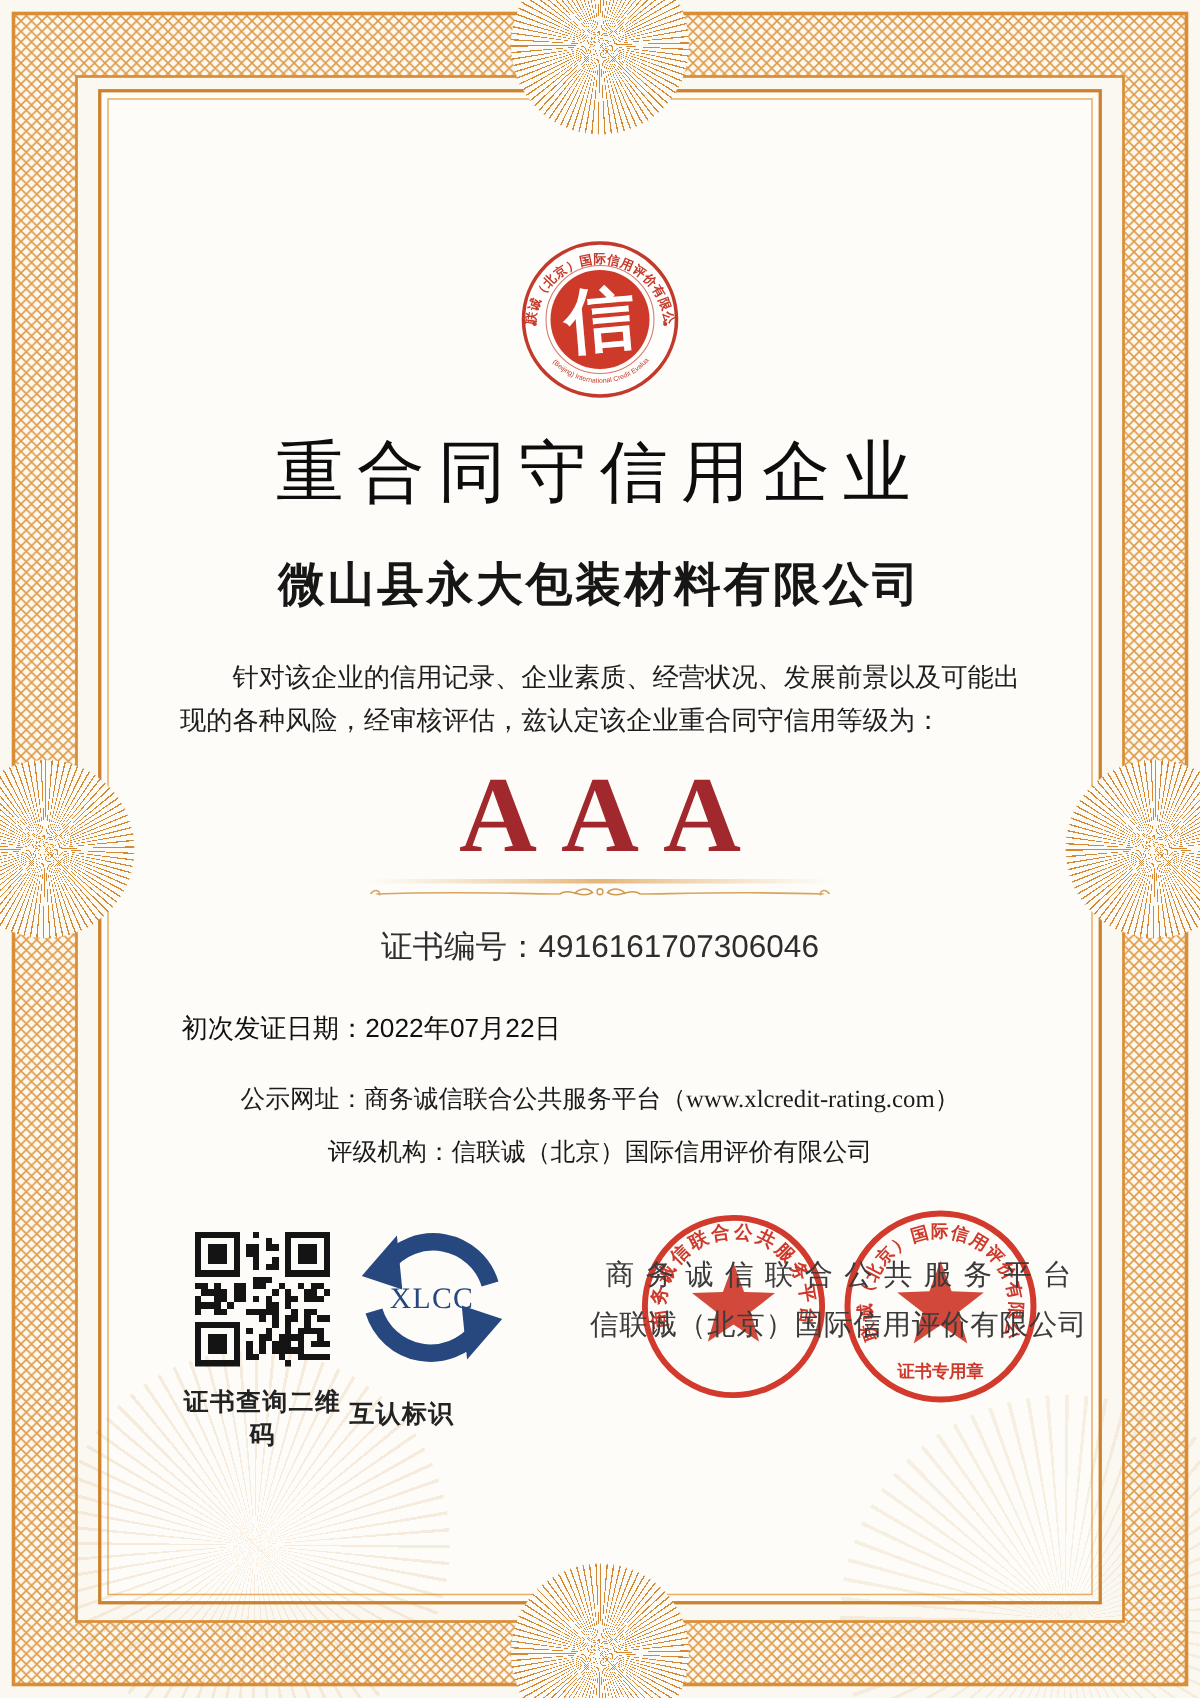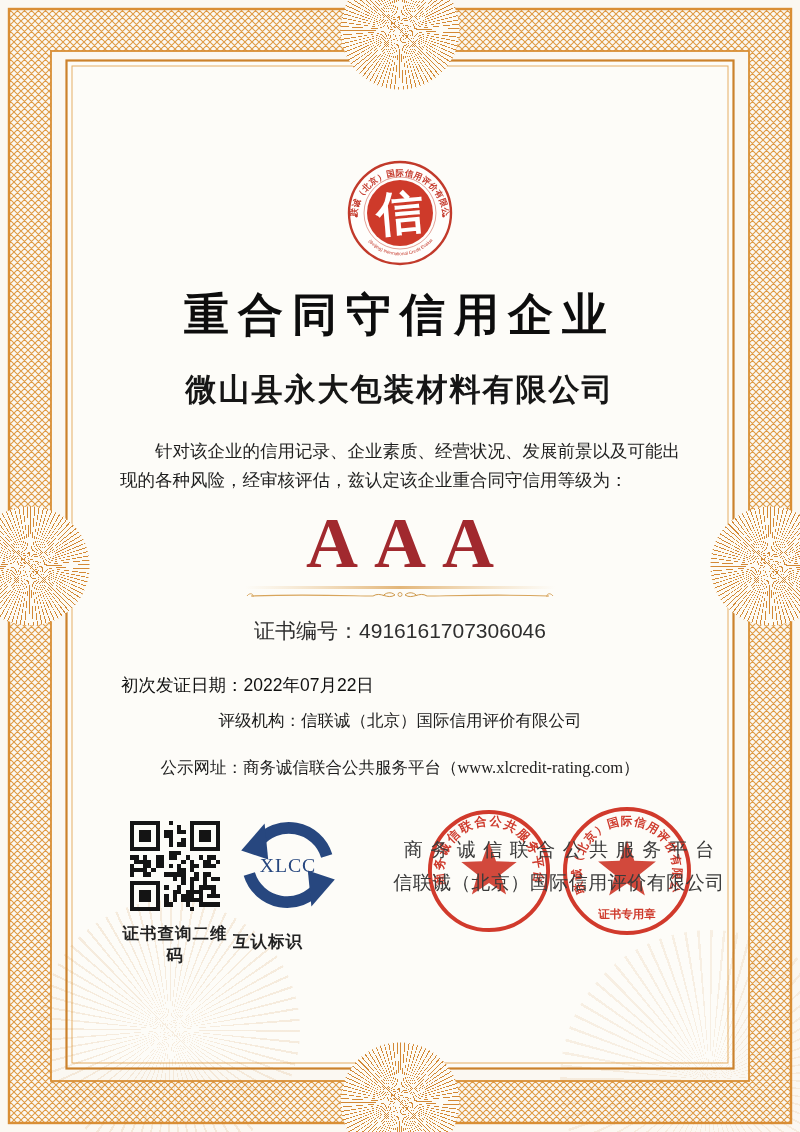--- a/index.html
+++ b/index.html
@@ -19,21 +19,21 @@
   .fan.f-left{left:-55px;top:481px;}
   .fan.f-right{left:685px;top:481px;}
   .wm{position:absolute;border-radius:50%;z-index:2;opacity:.15;
     background:repeating-conic-gradient(rgba(200,130,50,.9) 0deg 1deg,rgba(0,0,0,0) 1deg 5deg);}
   .wm1{width:260px;height:260px;left:40px;top:900px;}
   .wm2{width:300px;height:300px;left:560px;top:930px;opacity:.12;}
 
   .content{position:absolute;left:71px;top:63px;width:658px;height:1006px;z-index:3;text-align:center;color:#111;}
 
   .logo-wrap{margin-top:94px;height:112px;}
-  .title{margin:16px 0 0;font-family:"Liberation Serif","DejaVu Serif",serif;font-weight:700;
+  .title{margin:16px 0 0;font-family:"Liberation Serif","DejaVu Serif",serif;font-weight:400;
     font-size:45px;letter-spacing:9px;color:#0d0d0d;}
   .company{margin:24px 0 0;font-weight:700;font-size:31px;letter-spacing:2px;color:#161616;}
   .code{margin-top:38px;font-size:15px;color:#4a4a4a;letter-spacing:.5px;}
   .desc{width:560px;margin:26px auto 0;text-align:justify;text-indent:2em;
     font-family:"Liberation Serif","DejaVu Serif",serif;font-size:17.5px;line-height:29px;color:#1e1e1e;}
   .rating{margin-top:8px;font-family:"Liberation Serif","DejaVu Serif",serif;font-weight:700;
     font-size:72px;line-height:80px;letter-spacing:16px;text-indent:16px;color:#A1292E;}
   .flourish{display:block;margin:0 auto;}
   .certno{margin-top:14px;font-size:21px;color:#2e2e2e;}
   .dates{margin-top:28px;display:flex;justify-content:space-between;padding:0 50px;font-size:17.5px;color:#101010;}
@@ -126,23 +126,23 @@
       <circle cx="155" cy="11.5" r="2" fill="none" stroke="#CF9A4E" stroke-width=".9"></circle>
       <path d="M2 13 c3 -4 7 -2 6 1 M308 13 c-3 -4 -7 -2 -6 1" stroke="#D8A55C" stroke-width="1" fill="none"></path>
     </svg>
 
     <div class="certno"><span>证书编号：</span><span>4916161707306046</span></div>
 
     <div class="dates">
       <div><span class="lbl">初次发证日期：</span><span>2022年07月22日</span></div>
     </div>
 
+    <div class="line website"><span class="lbl">公示网址：</span><span>商务诚信联合公共服务平台（www.xlcredit-rating.com）</span></div>
+
     <div class="line agency"><span class="lbl">评级机构：</span><span>信联诚（北京）国际信用评价有限公司</span></div>
-
-    <div class="line website"><span class="lbl">公示网址：</span><span>商务诚信联合公共服务平台（www.xlcredit-rating.com）</span></div>
 
     <div class="bottom">
 
       <div class="qr-block">
         <svg class="qr" viewBox="0 0 21 21">
             <path d="M9 0h1v1h-1zM11 1h1v1h-1zM8 2h1v1h-1zM9 2h1v1h-1zM11 2h1v1h-1zM12 2h1v1h-1zM8 3h1v1h-1zM9 3h1v1h-1zM9 4h1v1h-1zM12 4h1v1h-1zM9 5h1v1h-1zM11 5h1v1h-1zM12 5h1v1h-1zM9 7h1v1h-1zM10 7h1v1h-1zM11 7h1v1h-1zM0 8h1v1h-1zM1 8h1v1h-1zM3 8h1v1h-1zM6 8h1v1h-1zM7 8h1v1h-1zM9 8h1v1h-1zM10 8h1v1h-1zM13 8h1v1h-1zM16 8h1v1h-1zM18 8h1v1h-1zM19 8h1v1h-1zM1 9h1v1h-1zM2 9h1v1h-1zM3 9h1v1h-1zM4 9h1v1h-1zM6 9h1v1h-1zM7 9h1v1h-1zM12 9h1v1h-1zM14 9h1v1h-1zM17 9h1v1h-1zM18 9h1v1h-1zM20 9h1v1h-1zM0 10h1v1h-1zM3 10h1v1h-1zM4 10h1v1h-1zM6 10h1v1h-1zM7 10h1v1h-1zM9 10h1v1h-1zM11 10h1v1h-1zM14 10h1v1h-1zM15 10h1v1h-1zM17 10h1v1h-1zM18 10h1v1h-1zM19 10h1v1h-1zM0 11h1v1h-1zM1 11h1v1h-1zM2 11h1v1h-1zM3 11h1v1h-1zM5 11h1v1h-1zM11 11h1v1h-1zM12 11h1v1h-1zM14 11h1v1h-1zM0 12h1v1h-1zM3 12h1v1h-1zM4 12h1v1h-1zM8 12h1v1h-1zM9 12h1v1h-1zM10 12h1v1h-1zM11 12h1v1h-1zM12 12h1v1h-1zM15 12h1v1h-1zM17 12h1v1h-1zM18 12h1v1h-1zM10 13h1v1h-1zM12 13h1v1h-1zM14 13h1v1h-1zM15 13h1v1h-1zM17 13h1v1h-1zM19 13h1v1h-1zM20 13h1v1h-1zM12 14h1v1h-1zM14 14h1v1h-1zM17 14h1v1h-1zM8 15h1v1h-1zM11 15h1v1h-1zM14 15h1v1h-1zM16 15h1v1h-1zM17 15h1v1h-1zM18 15h1v1h-1zM19 15h1v1h-1zM10 16h1v1h-1zM11 16h1v1h-1zM13 16h1v1h-1zM14 16h1v1h-1zM15 16h1v1h-1zM16 16h1v1h-1zM19 16h1v1h-1zM8 17h1v1h-1zM10 17h1v1h-1zM12 17h1v1h-1zM13 17h1v1h-1zM14 17h1v1h-1zM16 17h1v1h-1zM18 17h1v1h-1zM19 17h1v1h-1zM20 17h1v1h-1zM8 18h1v1h-1zM10 18h1v1h-1zM12 18h1v1h-1zM13 18h1v1h-1zM14 18h1v1h-1zM15 18h1v1h-1zM16 18h1v1h-1zM8 19h1v1h-1zM9 19h1v1h-1zM13 19h1v1h-1zM16 19h1v1h-1zM17 19h1v1h-1zM18 19h1v1h-1zM19 19h1v1h-1zM20 19h1v1h-1zM14 20h1v1h-1zM0 0h7v7h-7z M1 1h5v5h-5z M2 2h3v3h-3zM14 0h7v7h-7z M15 1h5v5h-5z M16 2h3v3h-3zM0 14h7v7h-7z M1 15h5v5h-5z M2 16h3v3h-3z" fill="#141414" fill-rule="evenodd"></path>
           </svg>
         <div class="cap">证书查询二维码</div>
       </div>
 

